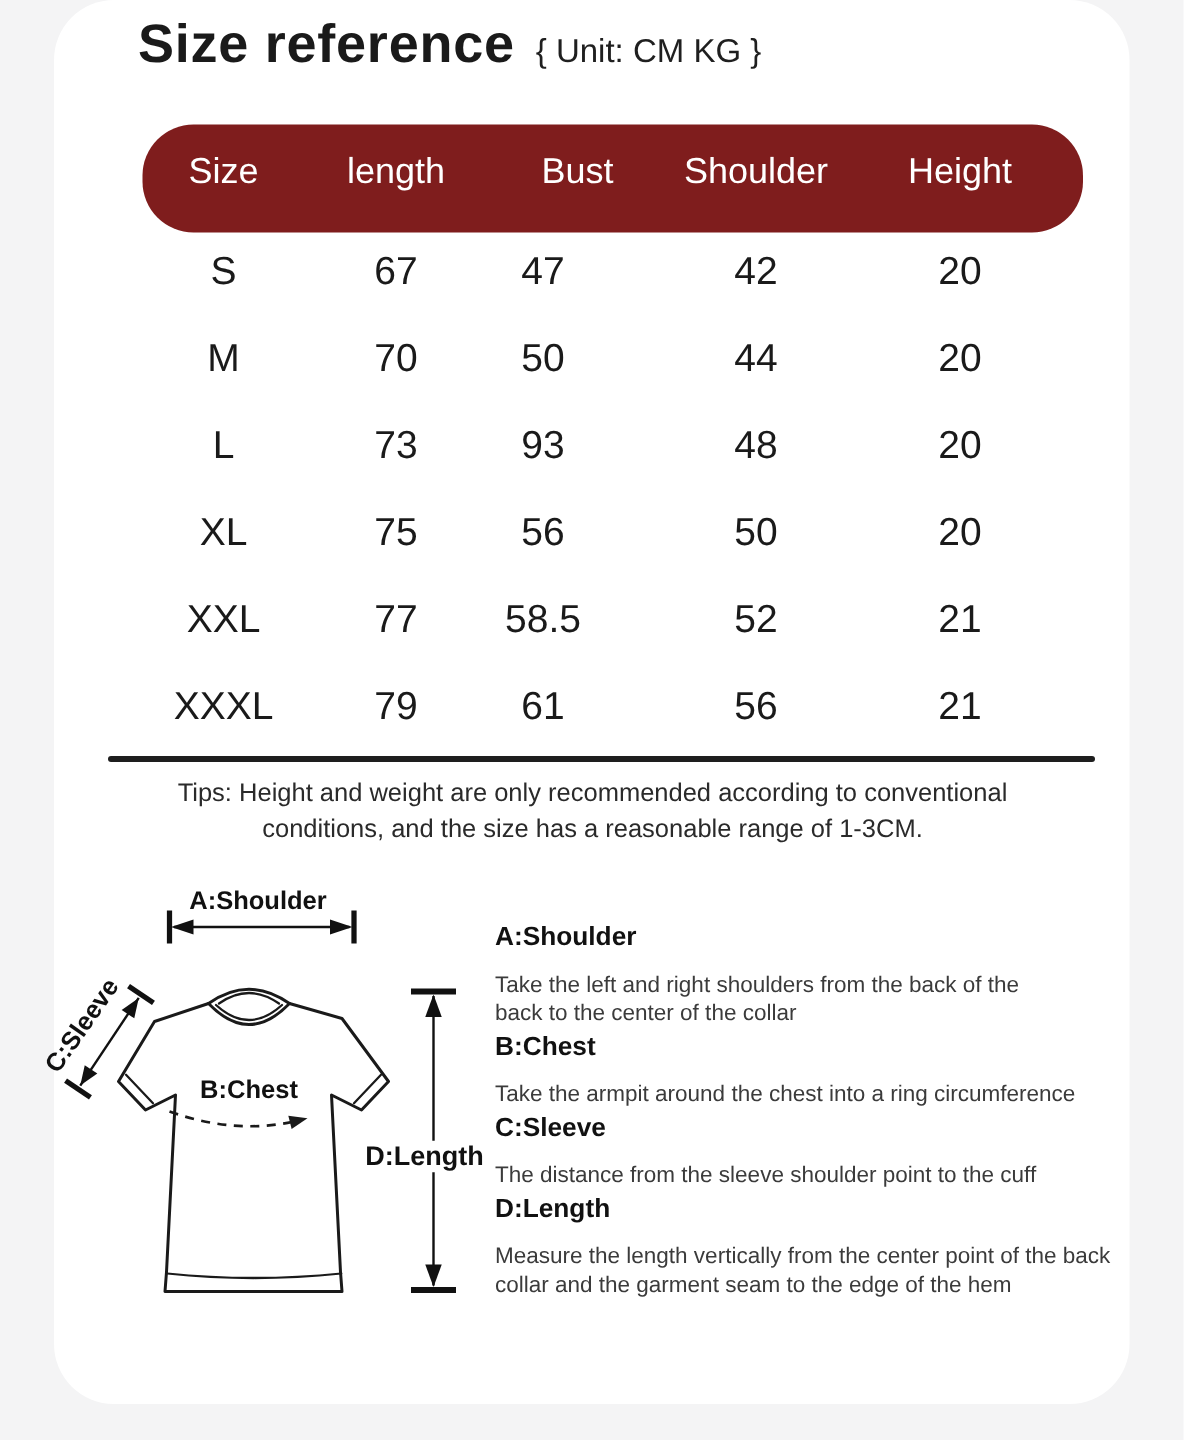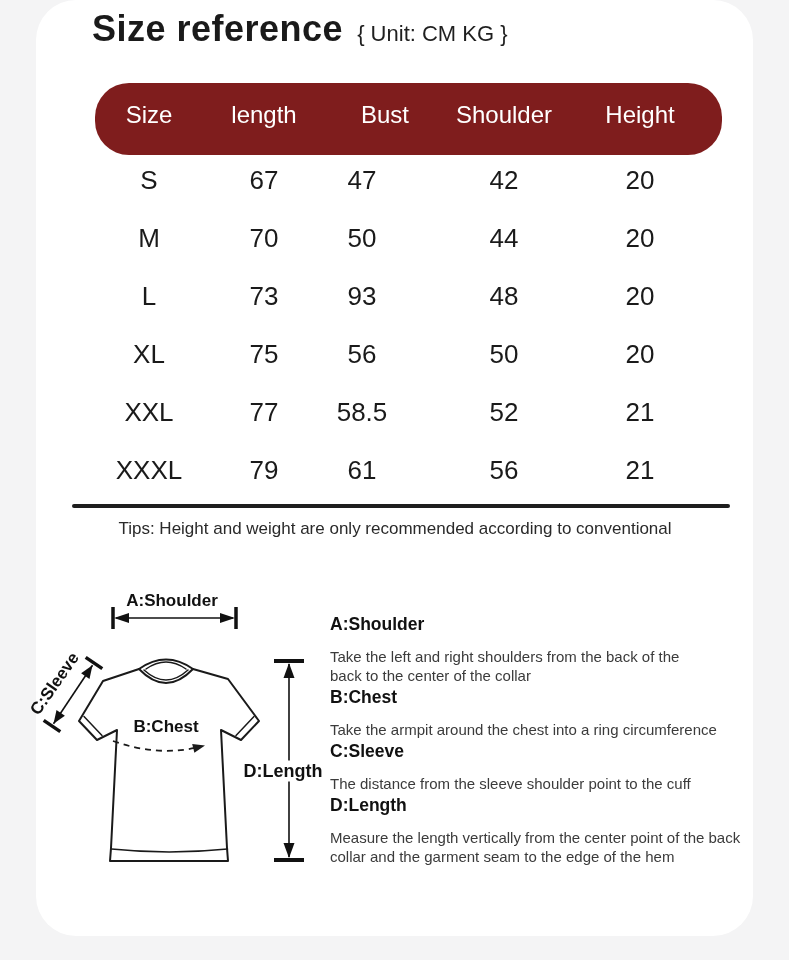--- a/index.html
+++ b/index.html
@@ -168,20 +168,21 @@
     <span class="tcell c1">79</span>
     <span class="tcell c2">61</span>
     <span class="tcell c3">56</span>
     <span class="tcell c4">21</span>
   </div>
 
   <div class="divider"></div>
 
   <div class="tips">
     <div>Tips: Height and weight are only recommended according to conventional</div>
+    <div>conditions, and the size has a reasonable range of 1-3CM.</div>
   </div>
 
   <svg class="diagram" viewBox="0 0 789 960">
 
     <g stroke="#111" fill="#111">
       <line x1="113" y1="607" x2="113" y2="629" stroke-width="3.5"></line>
       <line x1="236" y1="607" x2="236" y2="629" stroke-width="3.5"></line>
       <line x1="116" y1="618" x2="233" y2="618" stroke-width="1.6"></line>
       <polygon points="114,618 129,613 129,623" stroke="none"></polygon>
       <polygon points="235,618 220,613 220,623" stroke="none"></polygon>

